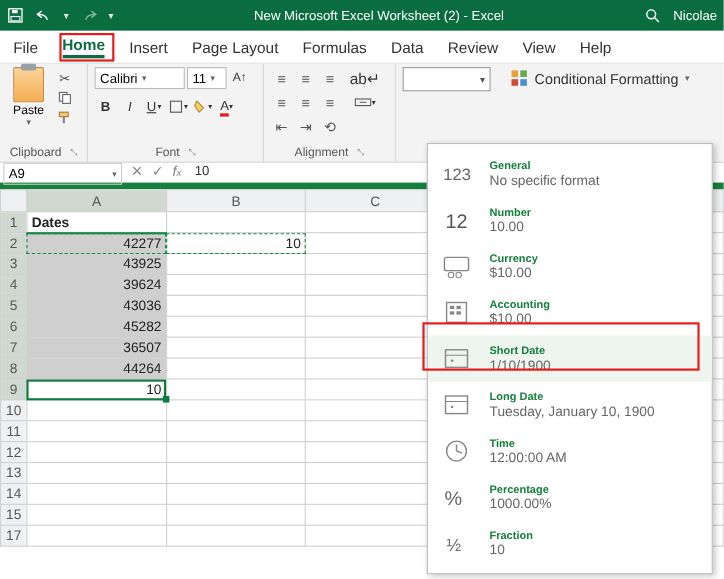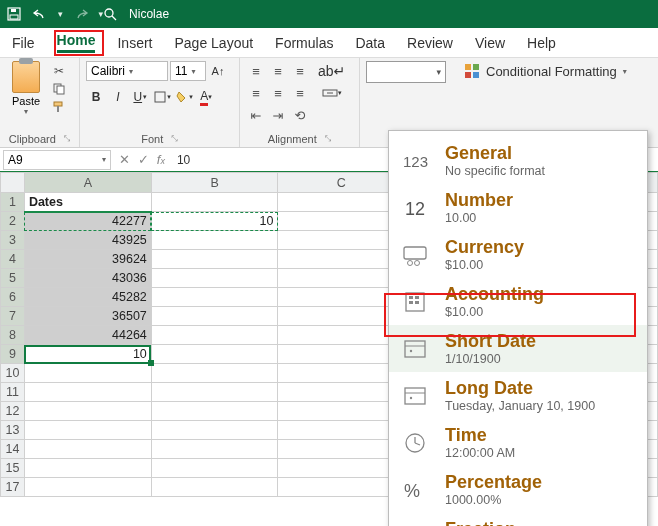--- a/index.html
+++ b/index.html
@@ -35,42 +35,42 @@
 .btn { background:#fff; border:1px solid #bbb; height:20px; min-width:20px; display:flex; align-items:center; justify-content:center; font-size:12px; color:#333; }
 .btn.noborder { border:none; background:transparent; }
 
 .align-grid { display:grid; grid-template-columns: repeat(3, 20px); grid-auto-rows: 20px; gap:2px; }
 .align-cell { display:flex; align-items:center; justify-content:center; color:#555; font-size:13px; background:transparent; }
 
 .number-combo { background:#fff; border:1px solid #999; width:80px; height:22px; display:flex; align-items:center; justify-content:space-between; padding:0 4px;}
 .cond-btn { display:flex; align-items:center; gap:6px; font-size:13px; color:#333; padding:2px 4px;}
 .cond-btn .ic { width:16px; height:16px; display:flex; align-items:center; justify-content:center; }
 
-.namebox-row { background:#fff; height:24px; display:flex; align-items:center; border-bottom:1px solid #15803d; }
+.namebox-row { background:#fff; height:24px; display:flex; align-items:flex-start; border-bottom:6px solid #15803d; }
 .namebox { width:108px; border:1px solid #ccc; height:20px; margin-left:3px; display:flex; align-items:center; padding:0 4px; font-size:12px; justify-content:space-between;}
 .formula-icons { display:flex; align-items:center; gap:8px; color:#888; margin:0 8px; }
 .formula-bar { flex:1; font-size:12px; color:#333; padding-left:4px; }
 
 .grid-area { position:relative; }
 table { border-collapse: collapse; table-layout: fixed; }
 th, td { border:1px solid #d0d0d0; font-size:12.5px; color:#222; background:#fff; }
 .colhead th { background:#eef0f1; color:#555; height:20px; text-align:center; font-weight:normal; }
 .rowhead { background:#eef0f1; color:#555; text-align:center; width:24px; }
 td.cell { padding:0 4px; height:19px; text-align:right; }
 .dates-header { text-align:left !important; font-weight:bold; }
 .sel-range td { background:#cfcfcf; }
 .active-cell { background:#fff !important; outline:2px solid #107c41; outline-offset:-2px; position:relative; }
 .active-cell:after { content:""; position:absolute; right:-3px; bottom:-3px; width:6px; height:6px; background:#107c41; }
 .marching { outline:1.5px dashed #1a8a4a; outline-offset:-1px; }
 
 .dropdown-panel { position:absolute; top:0; left:0; width:260px; background:#fff; border:1px solid #bcbcbc; box-shadow:2px 2px 6px rgba(0,0,0,.25); padding:6px 0;margin-top:25px; }
 .dd-item { display:flex; align-items:center; gap:12px; padding:6px 10px; cursor:pointer; }
 .dd-item:hover, .dd-item.highlighted { background:#eef4ee; }
 .dd-icon { width:34px; height:30px; display:flex; align-items:center; justify-content:center; color:#555; }
-.dd-text .t1 { font-size:18px; font-weight:600; color:#a16207; }
+.dd-text .t1 { font-size:10px; font-weight:600; color:#15803d; }
 .dd-text .t2 { font-size:12.5px; color:#666; }
 .shortdate-highlight { position:absolute; border:2px solid #e81b1b; left:384px; top:293px; width:252px; height:44px; pointer-events:none; }
 
 .corner { width:24px; background:#eef0f1; border:1px solid #d0d0d0; }
 
 svg { display:block; }
 </style>
 </head>
 <body>
 
@@ -89,20 +89,21 @@
         </svg>
       </span>
     <span class="chev">▾</span>
     <span class="icon" style="opacity:.5">
         <svg width="16" height="14" viewBox="0 0 16 14">
           <path d="M10 3 L14 6 L10 9 M14 6 Q6 6 5 11" fill="none" stroke="#fff" stroke-width="1.3"></path>
         </svg>
       </span>
     <span class="chev">▾</span>
   </div>
+  <div class="title">New Microsoft Excel Worksheet (2) - Excel</div>
   <div class="right">
     <span class="icon">
         <svg width="14" height="14" viewBox="0 0 14 14">
           <circle cx="6" cy="6" r="4" fill="none" stroke="#fff" stroke-width="1.3"></circle>
           <line x1="9" y1="9" x2="13" y2="13" stroke="#fff" stroke-width="1.3"></line>
         </svg>
       </span>
     <span style="font-size:12px;">Nicolae</span>
   </div>
 </div>

